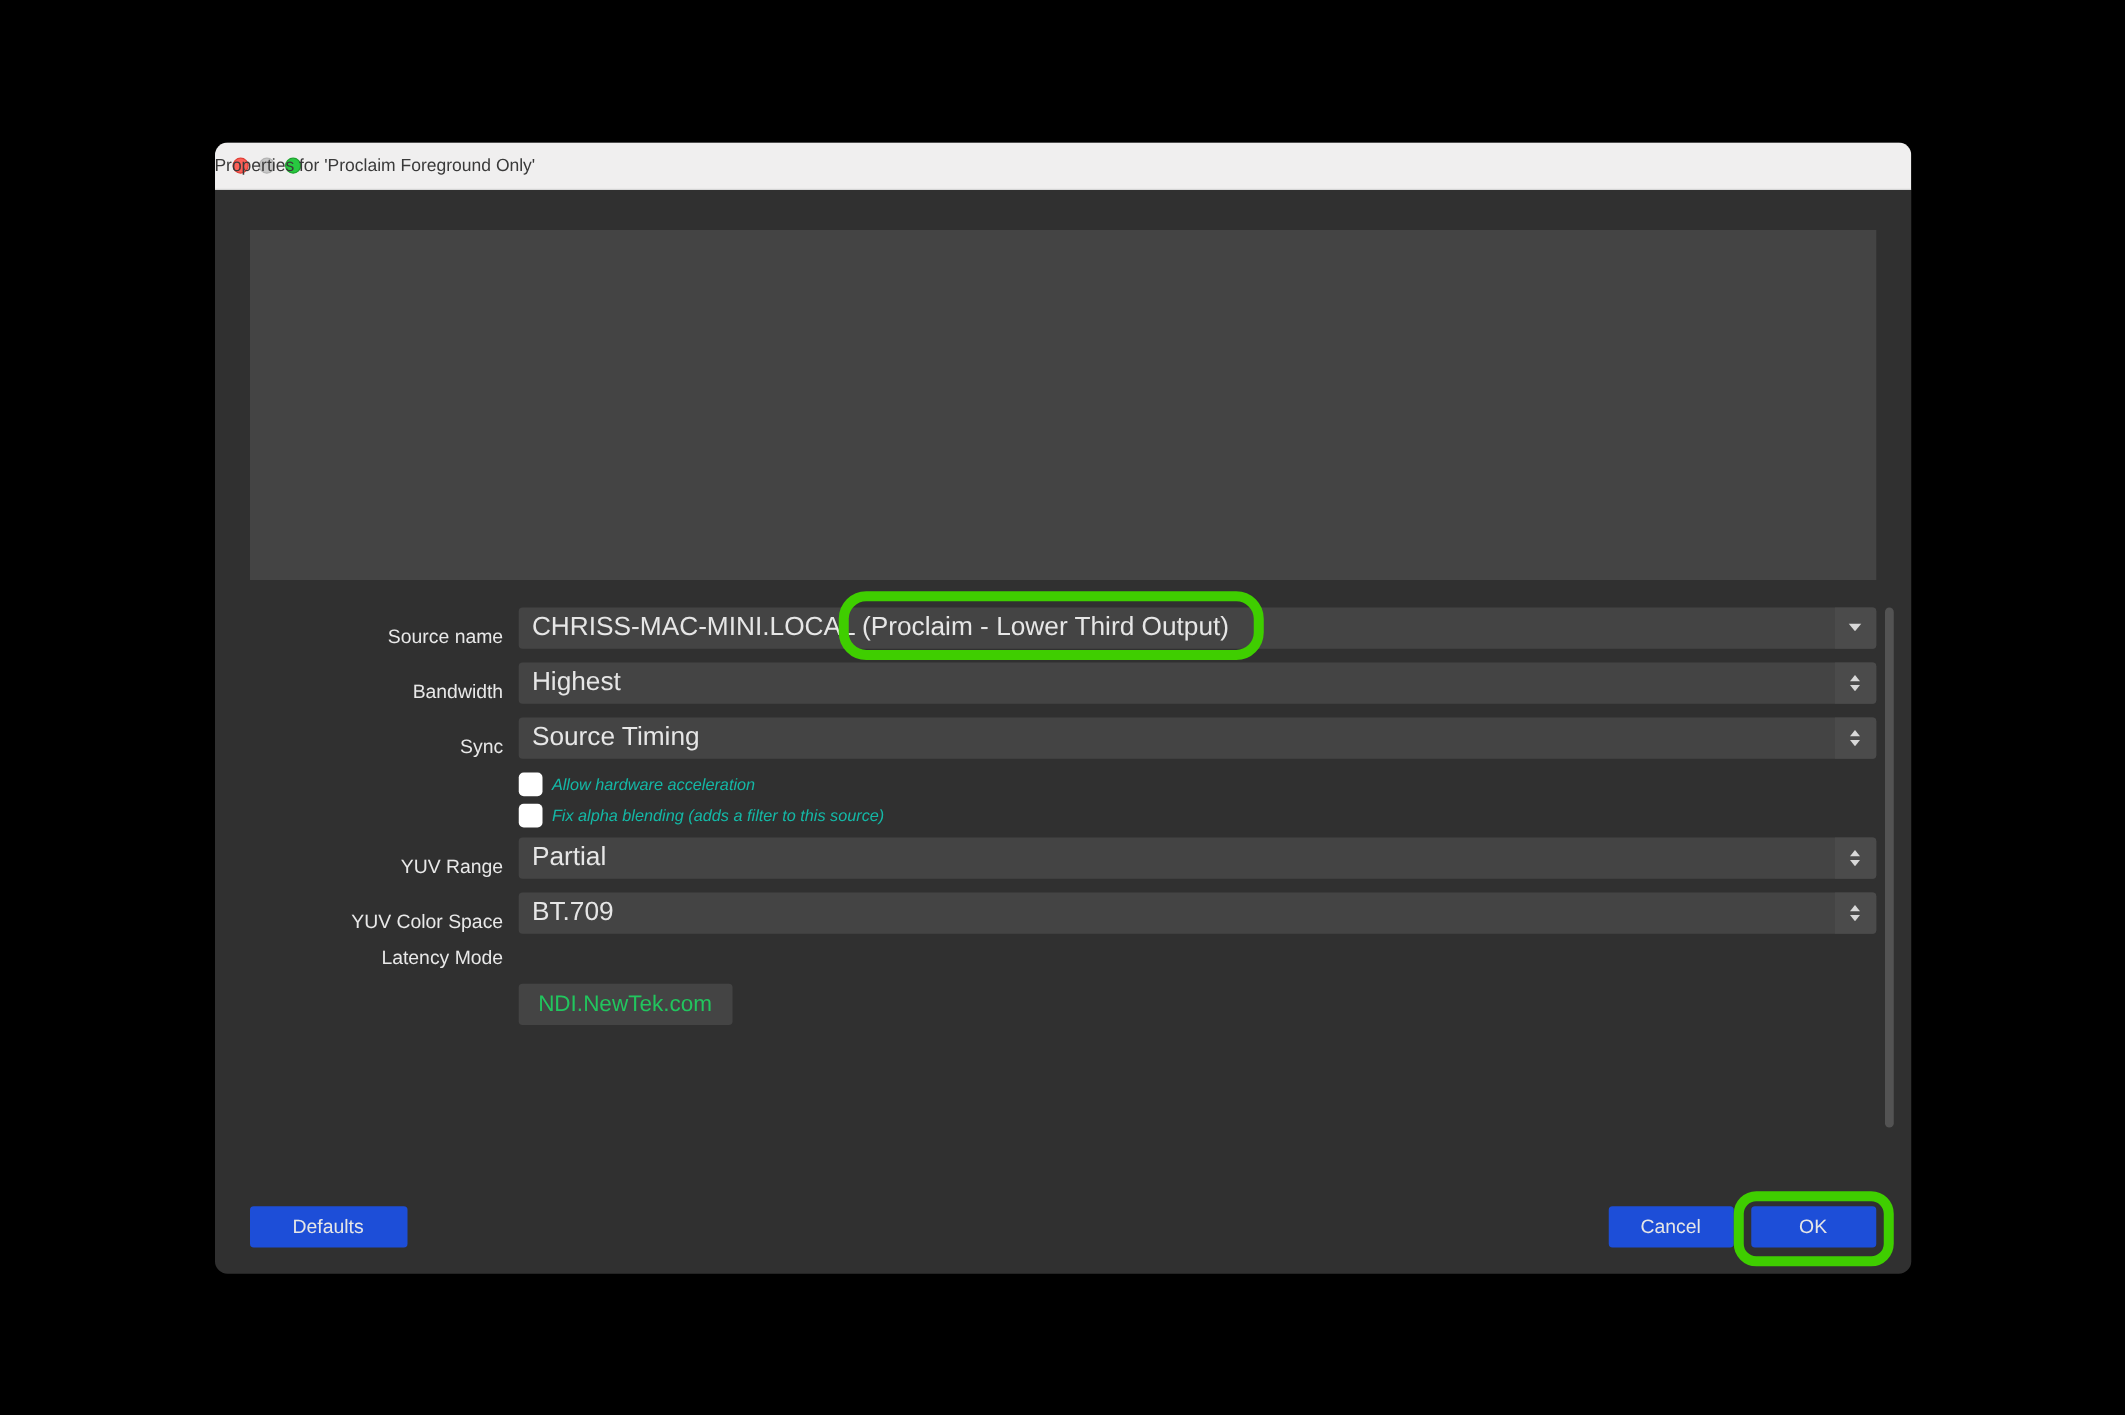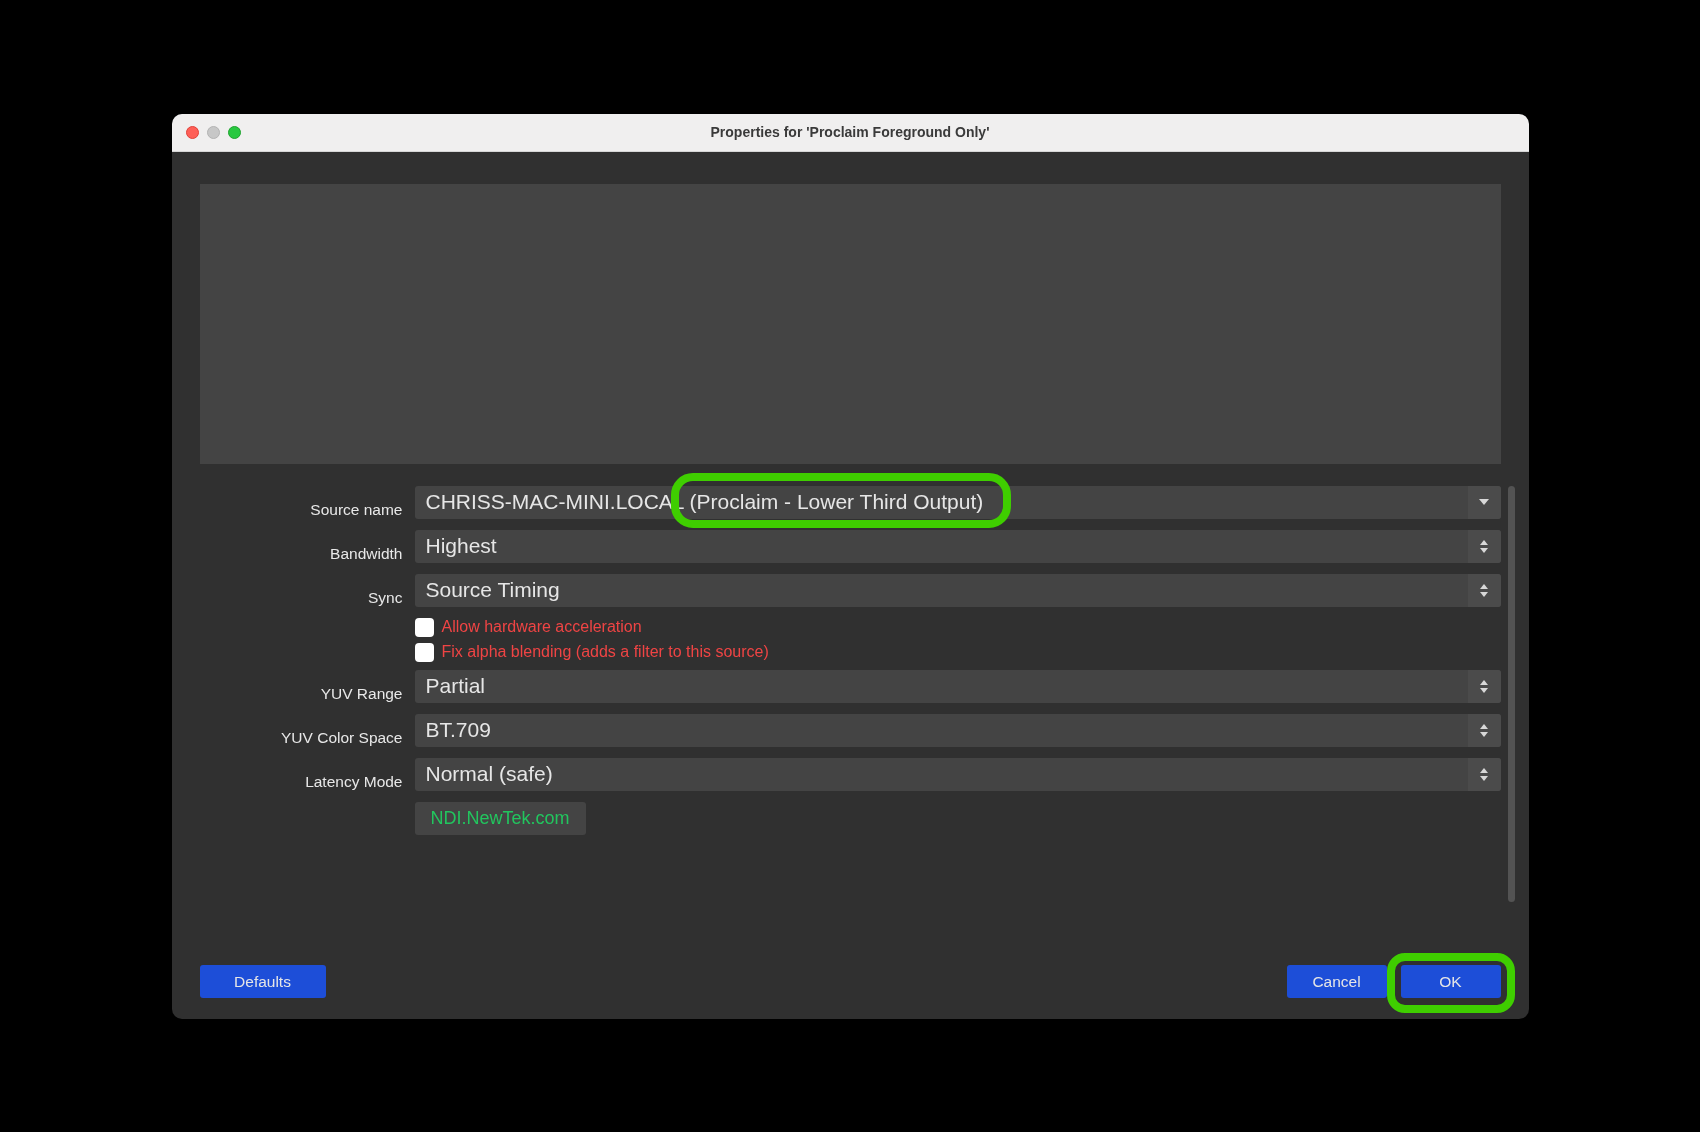--- a/index.html
+++ b/index.html
@@ -35,23 +35,23 @@
     gap: 8px;
     padding-left: 14px;
   }
   .tl { width: 13px; height: 13px; border-radius: 50%; }
   .tl-close { background: #fe5f57; border: 0.5px solid #e14138; }
   .tl-min   { background: #c7c7c7; border: 0.5px solid #b3b3b3; }
   .tl-max   { background: #28c840; border: 0.5px solid #1fa32f; }
   .titlebar-title {
     position: absolute;
     left: 0; right: 0;
-    text-align: center;
+    text-align: left;
     font-size: 14px;
-    font-weight: 700;
+    font-weight: 400;
     color: #3a3a3a;
   }
   .content {
     flex: 1;
     padding: 32px 28px 0 28px;
     position: relative;
     display: flex;
     flex-direction: column;
   }
   .preview {
@@ -152,22 +152,23 @@
     margin-bottom: 6px;
     gap: 8px;
   }
   .checkbox {
     width: 19px; height: 19px;
     background: #fff;
     border-radius: 4px;
     flex-shrink: 0;
   }
   .checkbox-label {
-    color: #ef4444;
-    font-size: 16px;
+    color: #14b8a6;
+    font-size: 13px;
+    font-style: italic;
   }
   .highlight-pill {
     position: absolute;
     border: 8px solid #3fce00;
     border-radius: 22px;
     pointer-events: none;
   }
   .link-button {
     margin-left: 215px;
     display: inline-block;
@@ -294,27 +295,20 @@
           <div class="stepper-arrows">
               <div class="arrow-up"></div>
               <div class="arrow-down"></div>
             </div>
         </div>
       </div>
 
       
       <div class="form-row">
         <div class="form-label">Latency Mode</div>
-        <div class="form-control">
-          <div class="dropdown">Normal (safe)</div>
-          <div class="stepper-arrows">
-              <div class="arrow-up"></div>
-              <div class="arrow-down"></div>
-            </div>
-        </div>
       </div>
 
       
       <div class="link-button">NDI.NewTek.com</div>
 
       
       <div class="scrollbar-track">
         <div class="scrollbar-thumb"></div>
       </div>
 

